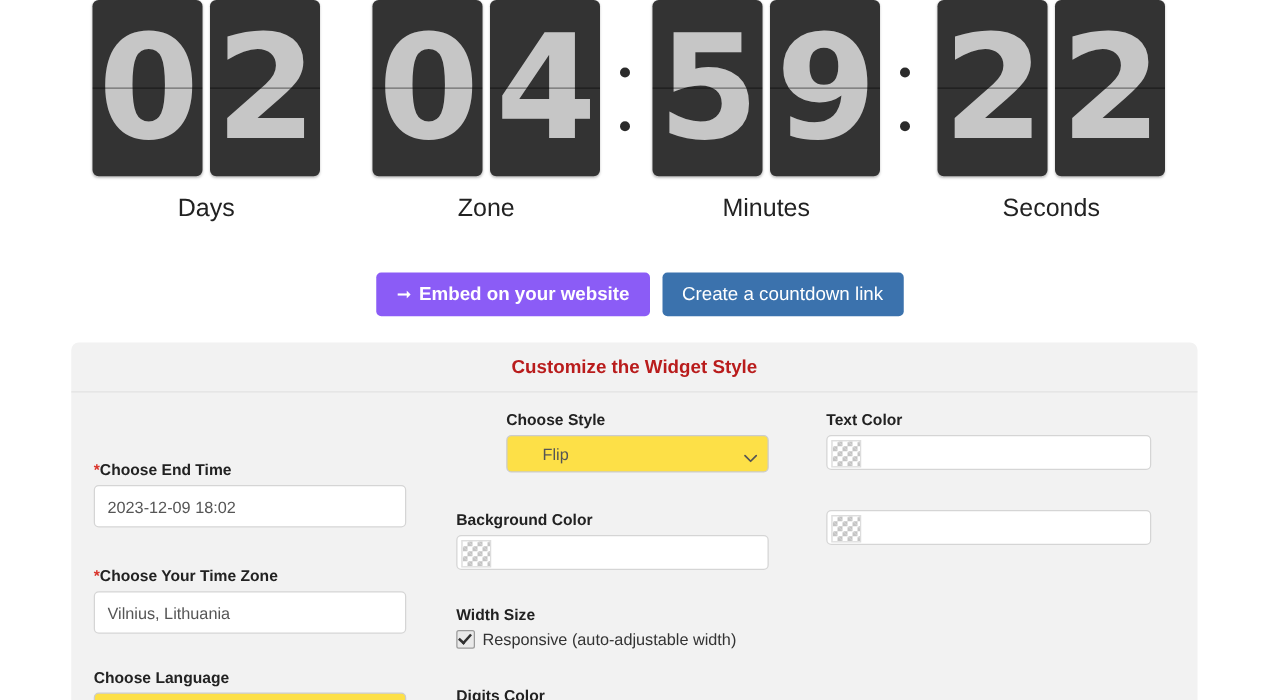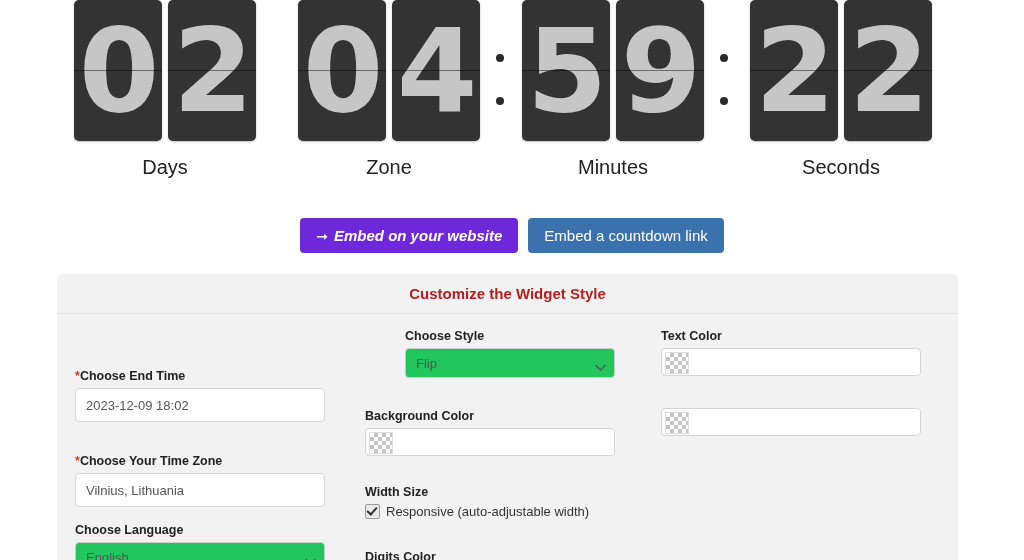--- a/index.html
+++ b/index.html
@@ -116,24 +116,23 @@
     color: #ffffff;
     font-family: "Liberation Sans", sans-serif;
     cursor: pointer;
     padding: 0 16px;
     height: 35px;
     line-height: 35px;
     white-space: nowrap;
   }
 
   .btn-embed {
-    background: #6d28d9;
+    background: #8b5cf6;
     font-size: 15px;
     font-weight: bold;
-    font-style: italic;
   }
   .btn-embed .arrow {
     font-family: "DejaVu Sans", sans-serif;
     margin-right: 6px;
     font-size: 14px;
   }
 
   .btn-link {
     background: #3b72ad;
     font-size: 15px;
@@ -207,24 +206,24 @@
   }
   .text-input::placeholder { color: #8d8d8d; }
 
   .select-wrap { position: relative; width: 100%; }
   .select-input {
     box-sizing: border-box;
     width: 100%;
     height: 30px;
     border: 1px solid #cccccc;
     border-radius: 4px;
-    background: #22c55e;
+    background: #fde047;
     font-size: 13px;
     color: #555555;
-    padding: 0 26px 0 10px;
+    padding: 0 26px 0 28px;
     font-family: "Liberation Sans", sans-serif;
     appearance: none;
     -webkit-appearance: none;
     outline: none;
   }
   .chevron {
     position: absolute;
     right: 9px;
     top: 10px;
     pointer-events: none;
@@ -353,31 +352,31 @@
         <div class="dot top"></div>
         <div class="dot bottom"></div>
       </div>
     </div>
 
   <div class="button-row">
     <button class="btn btn-embed">
       <span class="arrow">➞</span><span>Embed on your website</span>
     </button>
     <button class="btn btn-link">
-      <span>Embed a countdown link</span>
+      <span>Create a countdown link</span>
     </button>
   </div>
 
   <div class="panel">
     <div class="panel-title">Customize the Widget Style</div>
     <div class="panel-divider"></div>
     <div class="form-columns">
       <div class="col col-1" id="col-left">
           <div class="field" style="margin-bottom: 32px; margin-top: 40px;"><div class="field-label"><span class="req">*</span><span>Choose End Time</span></div><input class="text-input" type="text" placeholder="" value="2023-12-09 18:02" style=""></div>
-          <div class="field" style="margin-bottom: 16px;"><div class="field-label"><span class="req">*</span><span>Choose Your Time Zone</span></div><input class="text-input" type="text" placeholder="" value="Vilnius, Lithuania" style=""></div>
+          <div class="field" style="margin-bottom: 28px;"><div class="field-label"><span class="req">*</span><span>Choose Your Time Zone</span></div><input class="text-input" type="text" placeholder="" value="Vilnius, Lithuania" style=""></div>
           <div class="field" style="margin-bottom: 30px;">
             <div class="field-label"><span>Choose Language</span></div>
             <div class="select-wrap"><select class="select-input"><option>English</option></select><span class="chevron"><svg width="11" height="8" viewBox="0 0 11 8">
                   <path d="M1 1.5 L5.5 6 L10 1.5" fill="none" stroke="#555" stroke-width="1.4" stroke-linecap="round" stroke-linejoin="round"></path>
                 </svg></span></div>
           </div>
         </div>
       <div class="col col-2" id="col-middle">
           <div class="field" style="margin-bottom: 31px; margin-left: 40px;">
             <div class="field-label"><span>Choose Style</span></div>

